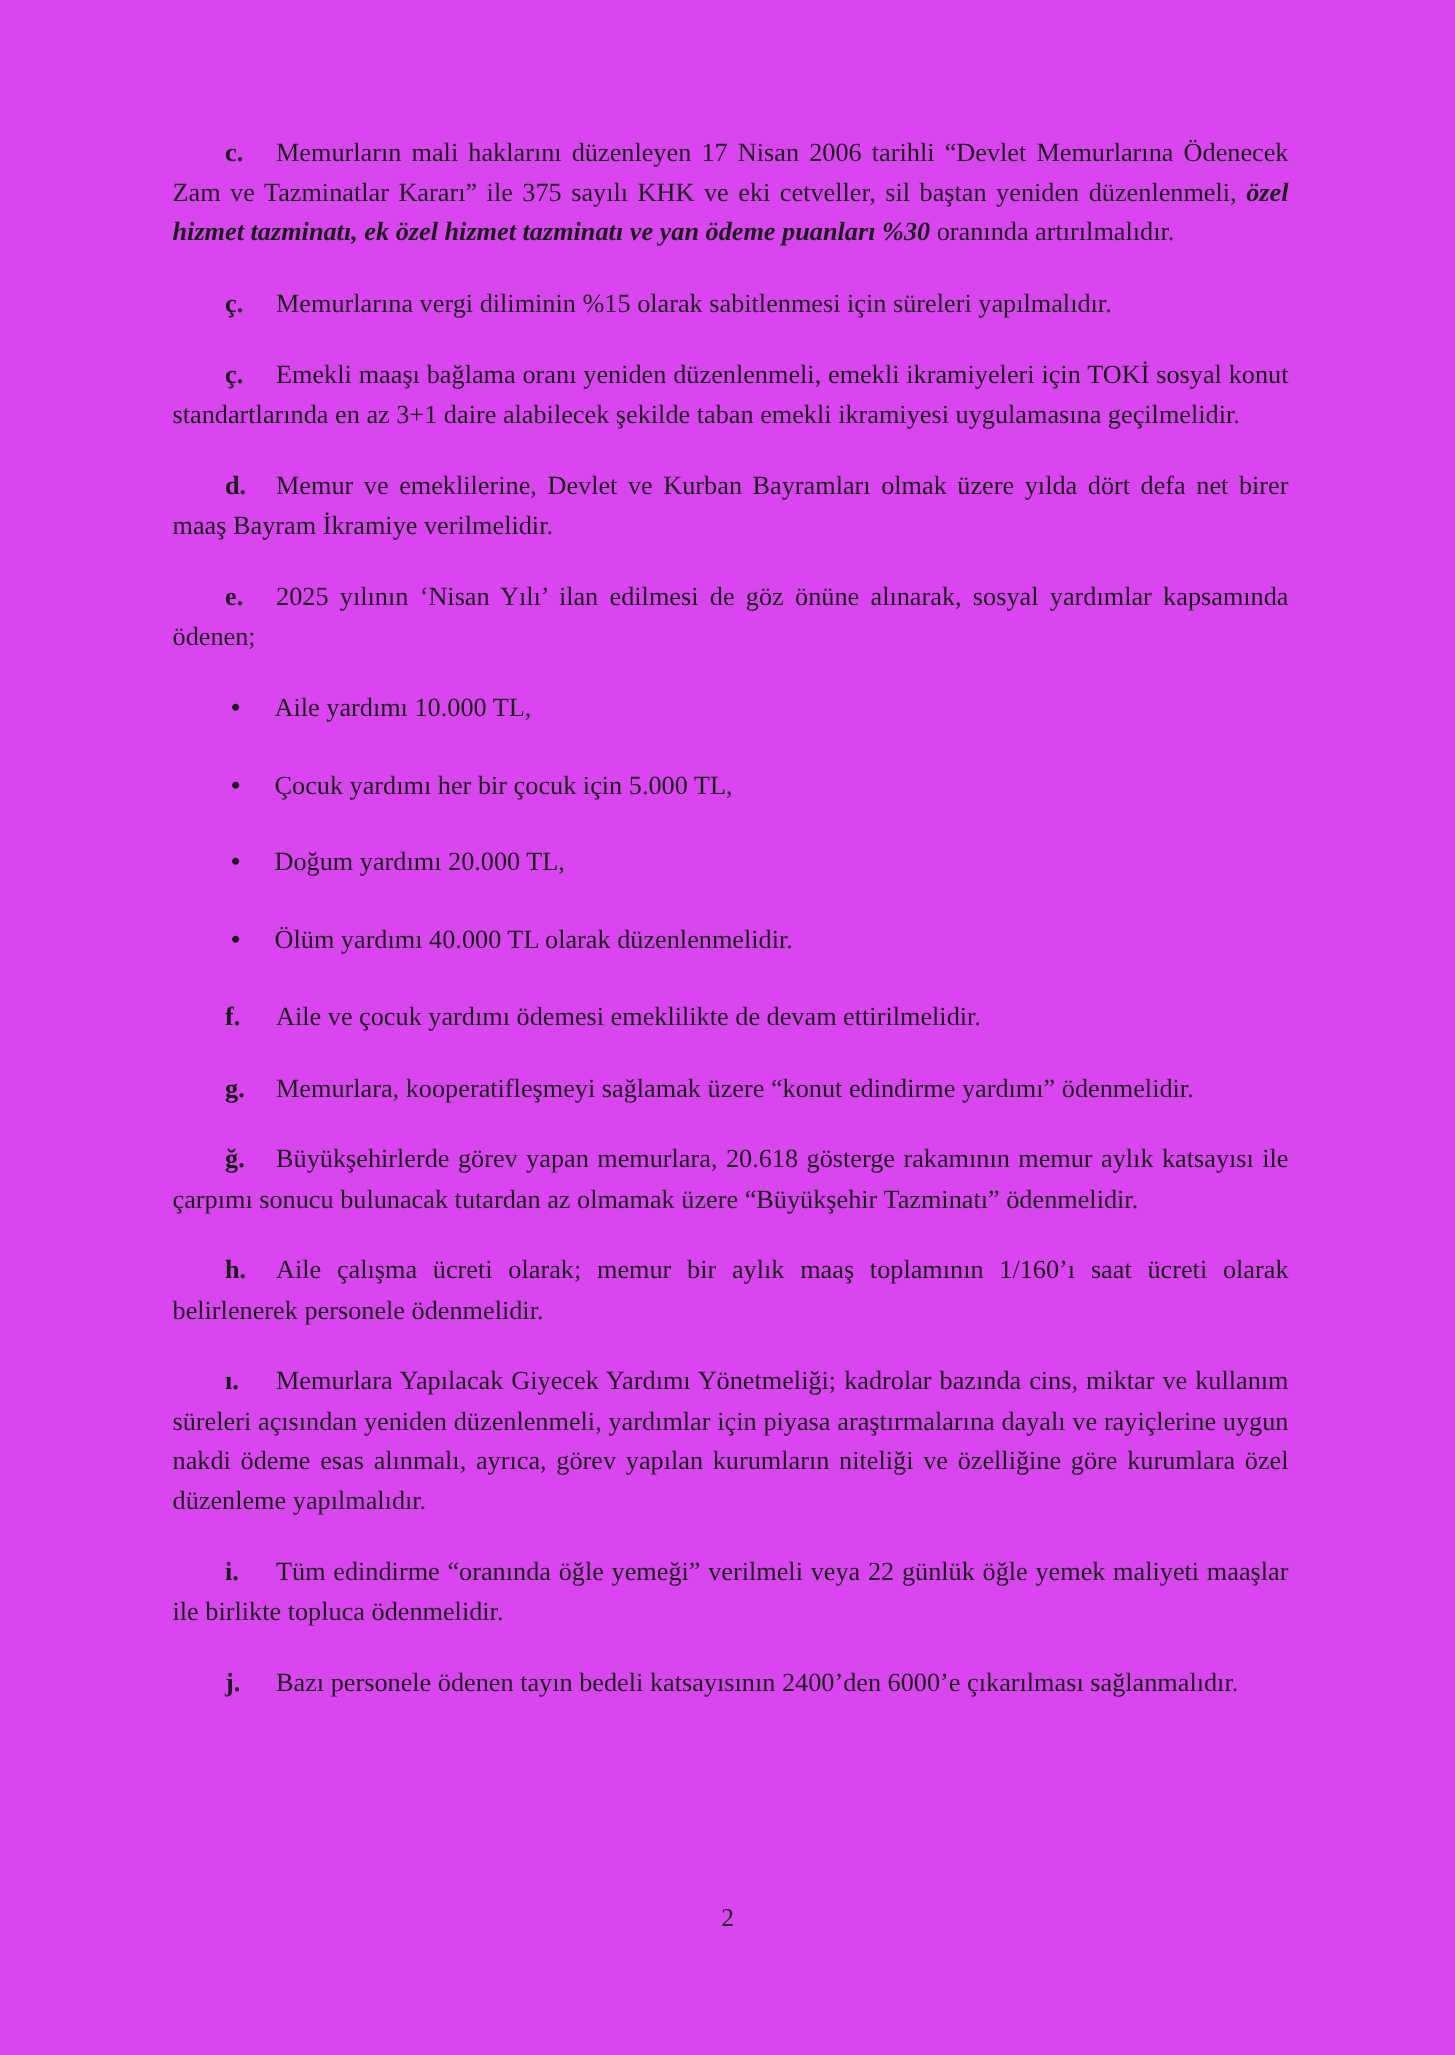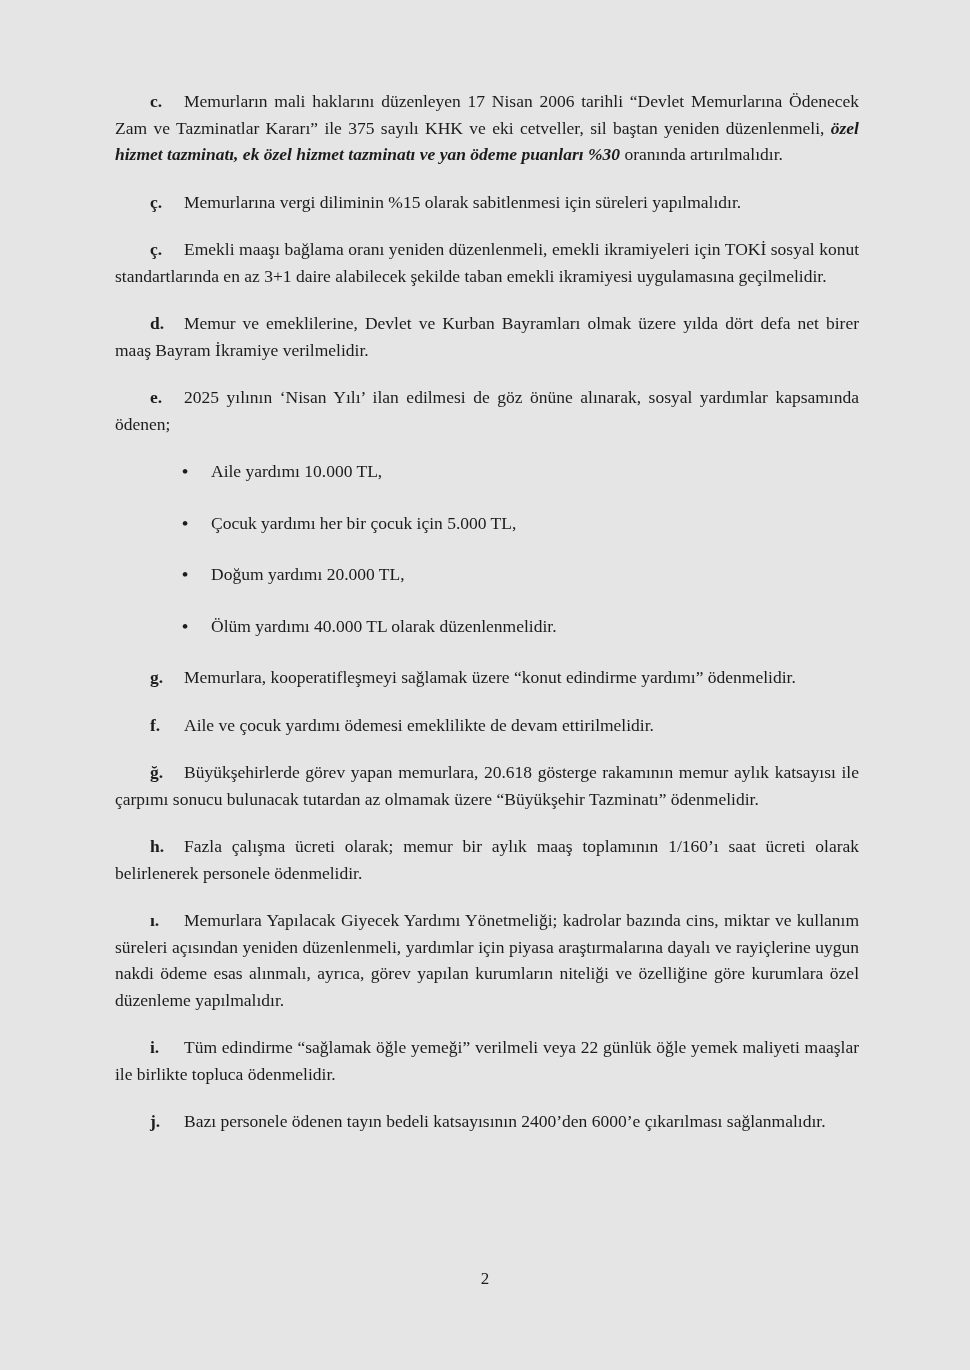--- a/index.html
+++ b/index.html
@@ -5,21 +5,21 @@
   * { margin: 0; padding: 0; box-sizing: border-box; }
   body {
     width: 970px; height: 1370px;
     background: #ffffff;
     font-family: "Liberation Serif", serif;
     color: #1c1c1c;
   }
   .page {
     position: relative;
     width: 970px; height: 1370px;
-    background: #e5e5e5;
+    background: #d946ef;
     overflow: hidden;
   }
   .content {
     position: absolute;
     left: 115px; top: 88px;
     width: 744px;
   }
   p.para {
     font-size: 17.5px;
     line-height: 26.5px;
@@ -32,21 +32,21 @@
     display: inline-block;
     min-width: 34px;
     text-indent: 0;
   }
   .b  { font-weight: normal; }
   .bi { font-weight: bold; font-style: italic; }
   .bullets { margin-bottom: 10px; }
   .bullet {
     font-size: 17.5px;
     line-height: 26.5px;
-    margin: 0 0 25px 67px;
+    margin: 0 0 25px 39px;
     font-weight: normal;
   }
   .bullet .dot {
     display: inline-block;
     width: 29px;
     font-weight: bold;
   }
   .page-number {
     position: absolute;
     left: 0; right: 0;
@@ -72,30 +72,30 @@
 
     <p class="para"><span class="lbl">e.</span><span>2025 yılının </span><span class="b">‘Nisan Yılı’</span><span> ilan edilmesi de göz önüne alınarak, sosyal yardımlar kapsamında ödenen;</span></p>
 
     <div class="bullets">
       <div class="bullet"><span class="dot">•</span><span class="b">Aile yardımı 10.000 TL,</span></div>
       <div class="bullet"><span class="dot">•</span><span class="b">Çocuk yardımı her bir çocuk için 5.000 TL,</span></div>
       <div class="bullet"><span class="dot">•</span><span class="b">Doğum yardımı 20.000 TL,</span></div>
       <div class="bullet"><span class="dot">•</span><span class="b">Ölüm yardımı 40.000 TL</span><span> olarak düzenlenmelidir.</span></div>
     </div>
 
+    <p class="para"><span class="lbl">f.</span><span class="b">Aile ve çocuk yardımı</span><span> ödemesi emeklilikte de devam ettirilmelidir.</span></p>
+
     <p class="para"><span class="lbl">g.</span><span>Memurlara, kooperatifleşmeyi sağlamak üzere </span><span class="b">“konut edindirme yardımı”</span><span> ödenmelidir.</span></p>
-
-    <p class="para"><span class="lbl">f.</span><span class="b">Aile ve çocuk yardımı</span><span> ödemesi emeklilikte de devam ettirilmelidir.</span></p>
 
     <p class="para"><span class="lbl">ğ.</span><span>Büyükşehirlerde görev yapan memurlara, 20.618 gösterge rakamının memur aylık katsayısı ile çarpımı sonucu bulunacak tutardan az olmamak üzere </span><span class="b">“Büyükşehir Tazminatı”</span><span> ödenmelidir.</span></p>
 
-    <p class="para"><span class="lbl">h.</span><span class="b">Fazla çalışma ücreti olarak</span><span>; memur bir aylık maaş toplamının 1/160’ı saat ücreti olarak belirlenerek personele ödenmelidir.</span></p>
+    <p class="para"><span class="lbl">h.</span><span class="b">Aile çalışma ücreti olarak</span><span>; memur bir aylık maaş toplamının 1/160’ı saat ücreti olarak belirlenerek personele ödenmelidir.</span></p>
 
     <p class="para"><span class="lbl">ı.</span><span class="b">Memurlara Yapılacak Giyecek Yardımı</span><span> Yönetmeliği; kadrolar bazında cins, miktar ve kullanım süreleri açısından yeniden düzenlenmeli, yardımlar için piyasa araştırmalarına dayalı ve rayiçlerine uygun nakdi ödeme esas alınmalı, ayrıca, görev yapılan kurumların niteliği ve özelliğine göre kurumlara özel düzenleme yapılmalıdır.</span></p>
 
-    <p class="para"><span class="lbl">i.</span><span>Tüm edindirme </span><span class="b">“sağlamak öğle yemeği”</span><span> verilmeli veya 22 günlük öğle yemek maliyeti maaşlar ile birlikte topluca ödenmelidir.</span></p>
+    <p class="para"><span class="lbl">i.</span><span>Tüm edindirme </span><span class="b">“oranında öğle yemeği”</span><span> verilmeli veya 22 günlük öğle yemek maliyeti maaşlar ile birlikte topluca ödenmelidir.</span></p>
 
     <p class="para"><span class="lbl">j.</span><span>Bazı personele ödenen </span><span class="b">tayın bedeli</span><span> katsayısının 2400’den 6000’e çıkarılması sağlanmalıdır.</span></p>
 
   </div>
 
   <div class="page-number">2</div>
 </div>
 
 </body></html>

